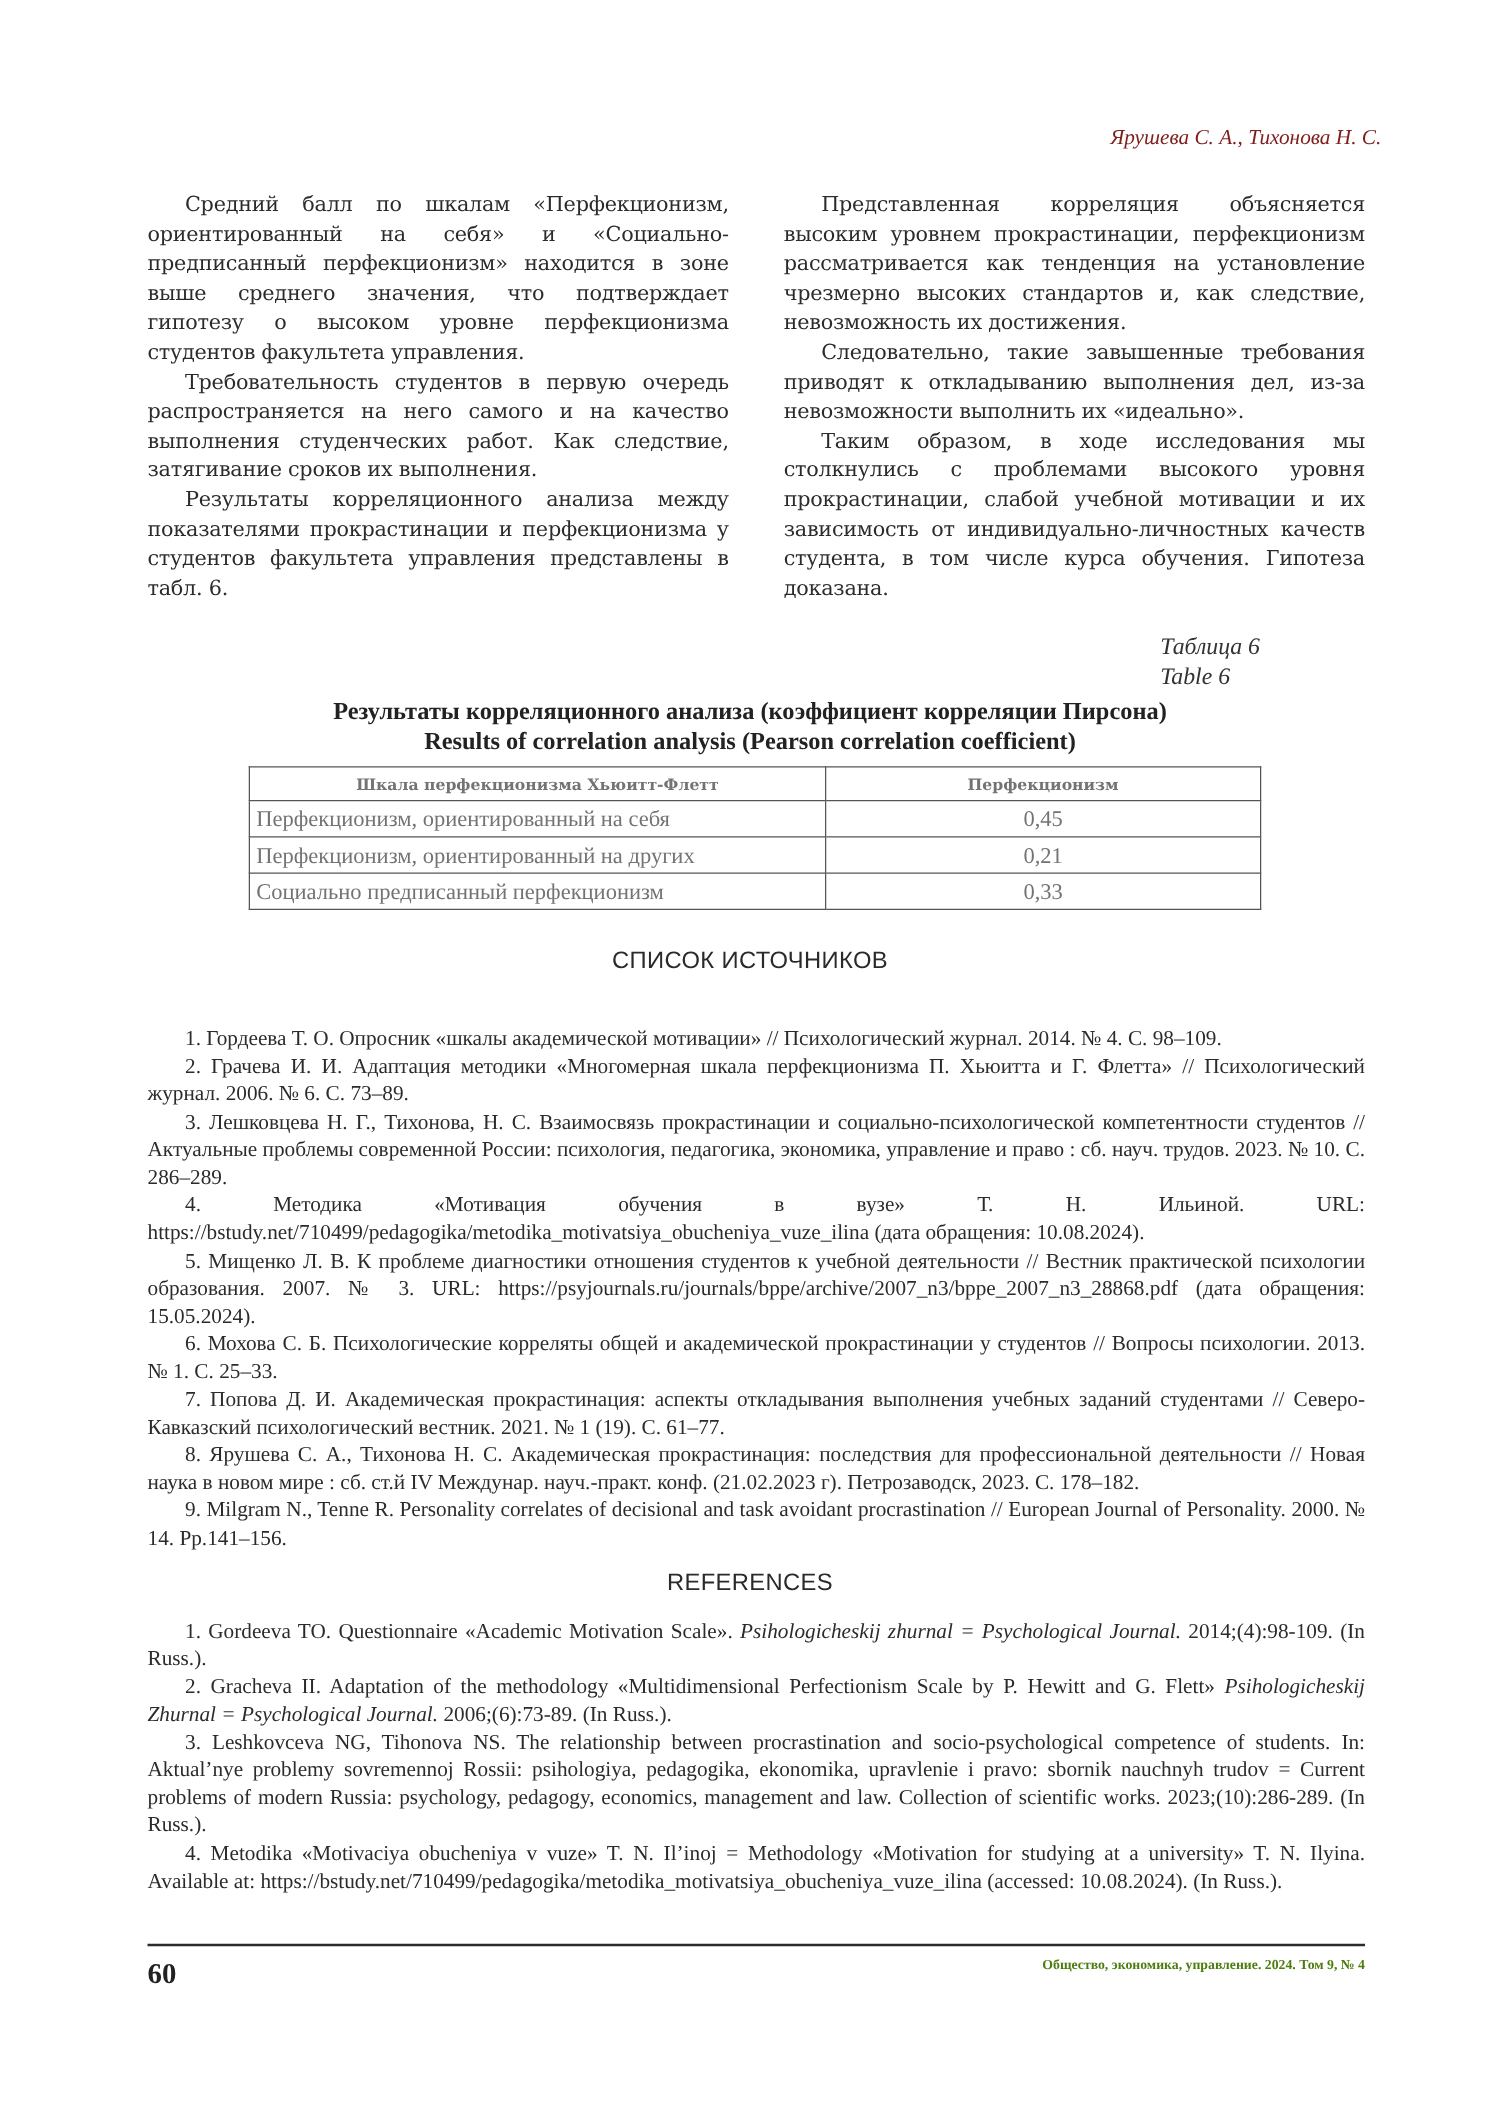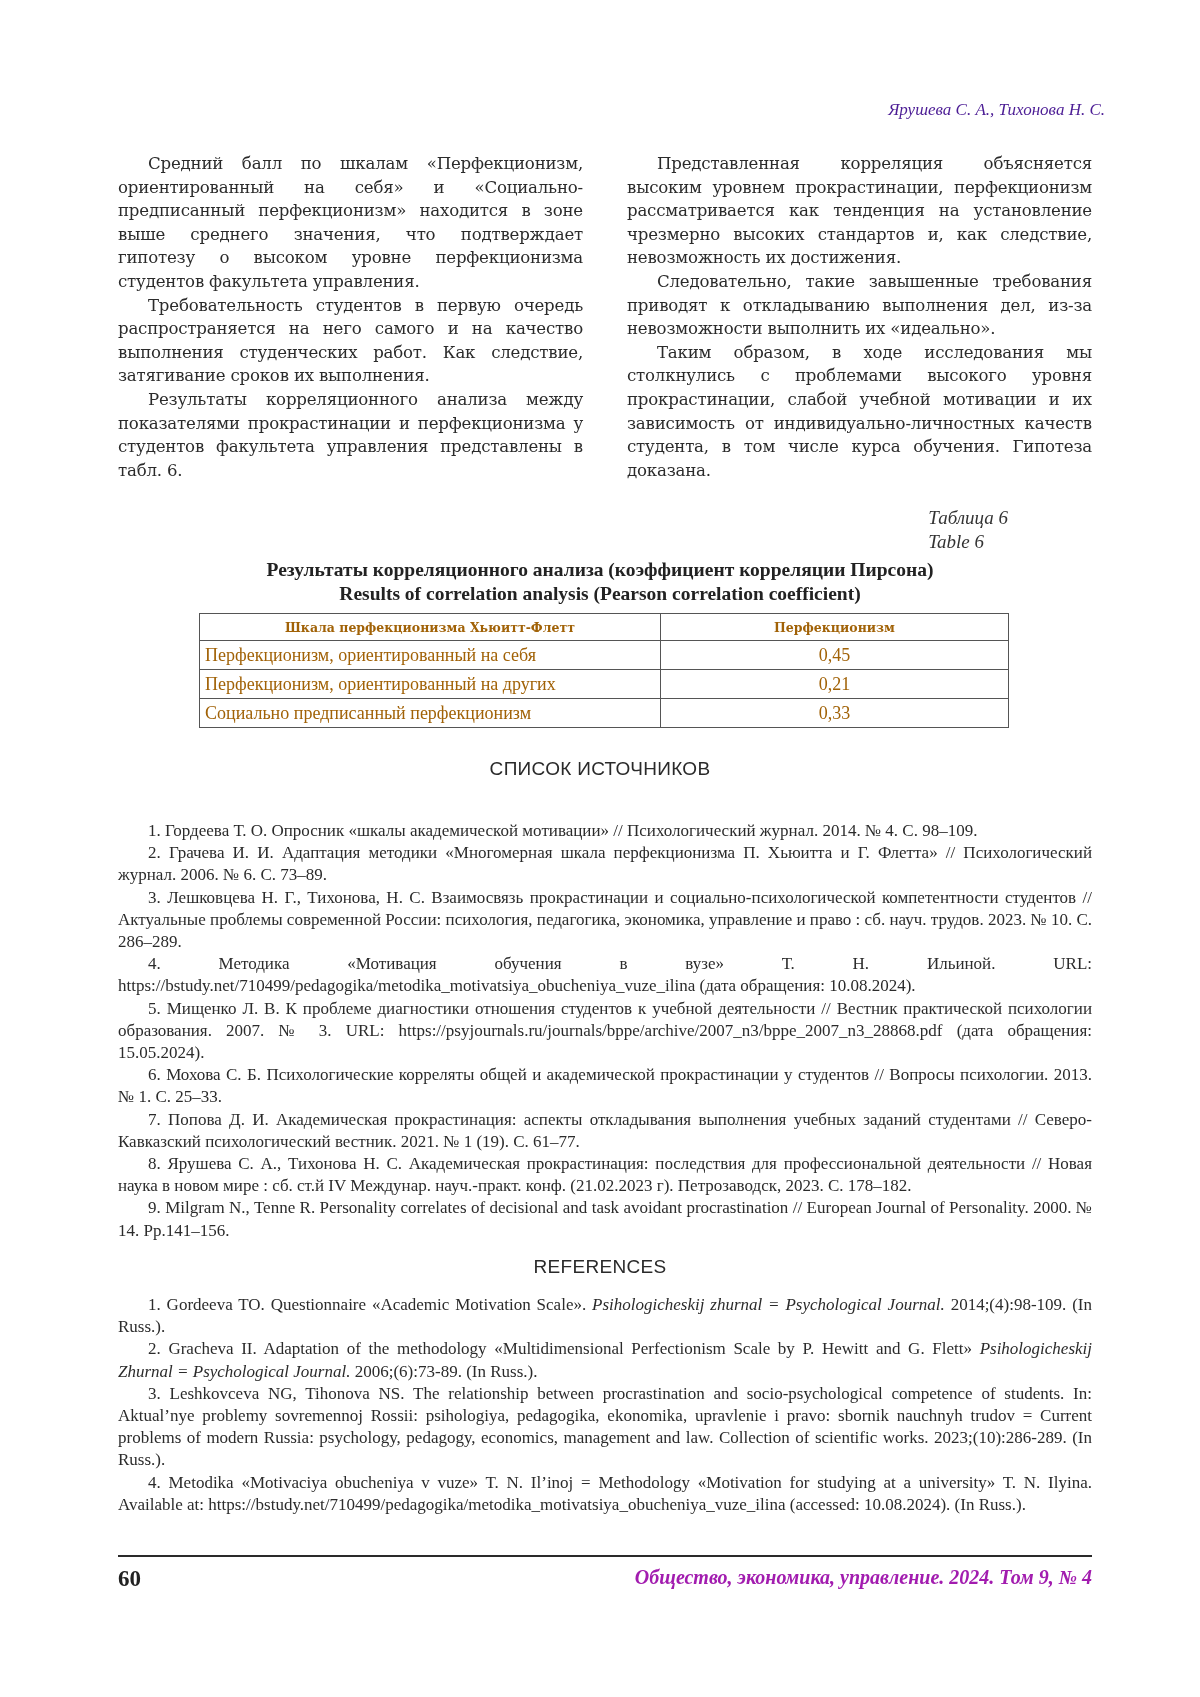--- a/index.html
+++ b/index.html
@@ -5,21 +5,21 @@
   * { box-sizing: border-box; margin: 0; padding: 0; }
   html, body { background: #ffffff; }
   body {
     width: 1200px; height: 1697px; position: relative; overflow: hidden;
     font-family: "DejaVu Serif", "Liberation Serif", serif;
     color: #2a2a2a;
   }
   .running-head {
     position: absolute; top: 100px; right: 95px;
     font-family: "Liberation Serif", serif; font-style: italic;
-    font-size: 17px; color: #4c1d95; margin-left: 42px;
+    font-size: 17px; color: #7f1d1d; margin-left: 42px;
   }
   .columns {
     position: absolute; top: 152px; left: 118px; width: 974px;
     display: flex; justify-content: space-between;
   }
   .col { width: 465px; }
   .col p {
     font-family: "DejaVu Serif", serif;
     font-size: 16.6px; line-height: 23.6px; text-align: justify;
     text-indent: 30px; letter-spacing: -0.2px; color: #2b2b2b;
@@ -30,21 +30,21 @@
     line-height: 24px; color: #333;
   }
   .table-title {
     position: absolute; top: 558px; left: 0; width: 1200px; text-align: center;
     font-family: "Liberation Serif", serif; font-weight: bold; font-size: 19.5px;
     line-height: 24px; color: #222;
   }
   table.results {
     position: absolute; top: 613px; left: 199px; width: 810px;
     border-collapse: collapse;
-    font-family: "Liberation Serif", serif; color: #a16207;
+    font-family: "Liberation Serif", serif; color: #737373;
   }
   table.results th, table.results td {
     border: 1.4px solid #555; padding: 0 5px;
   }
   table.results th {
     font-family: "DejaVu Serif", serif; font-weight: bold; font-size: 12.5px;
     height: 27px; text-align: center;
   }
   table.results td { font-size: 18px; height: 29px; }
   table.results td.val { text-align: center; }
@@ -63,22 +63,22 @@
   .refs i { font-style: italic; }
   .footer-rule {
     position: absolute; top: 1555px; left: 118px; width: 974px; height: 2px; background: #2a2a2a;
   }
   .page-num {
     position: absolute; top: 1566px; left: 118px;
     font-family: "Liberation Serif", serif; font-weight: bold; font-size: 23px; color: #222;
   }
   .journal {
     position: absolute; top: 1566px; right: 108px;
-    font-family: "Liberation Serif", serif; font-weight: bold; font-style: italic;
-    font-size: 20px; color: #a21caf;
+    font-family: "Liberation Serif", serif; font-weight: bold; 
+    font-size: 11px; color: #4d7c0f;
   }
 </style>
 </head>
 <body>
 
 <div class="running-head">Ярушева С. А., Тихонова Н. С.</div>
 
 <div class="columns">
   <div class="col">
     <p>Средний балл по шкалам «Перфекционизм, ориентированный на себя» и «Социально-предписанный перфекционизм» находится в зоне выше среднего значения, что подтверждает гипотезу о высоком уровне перфекционизма студентов факультета управления.</p>

